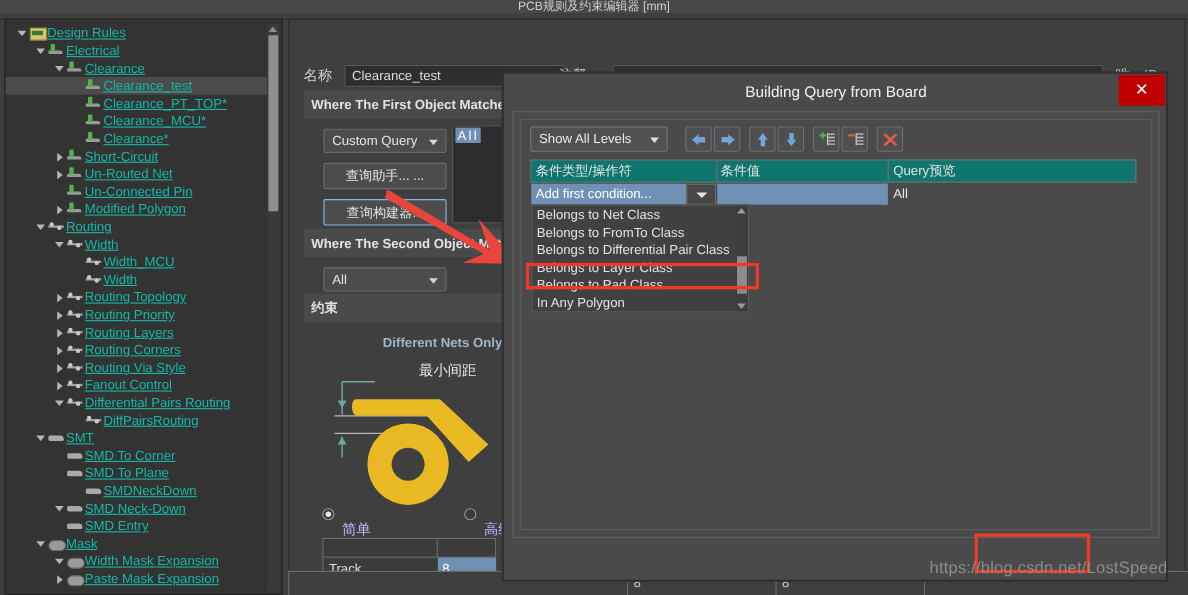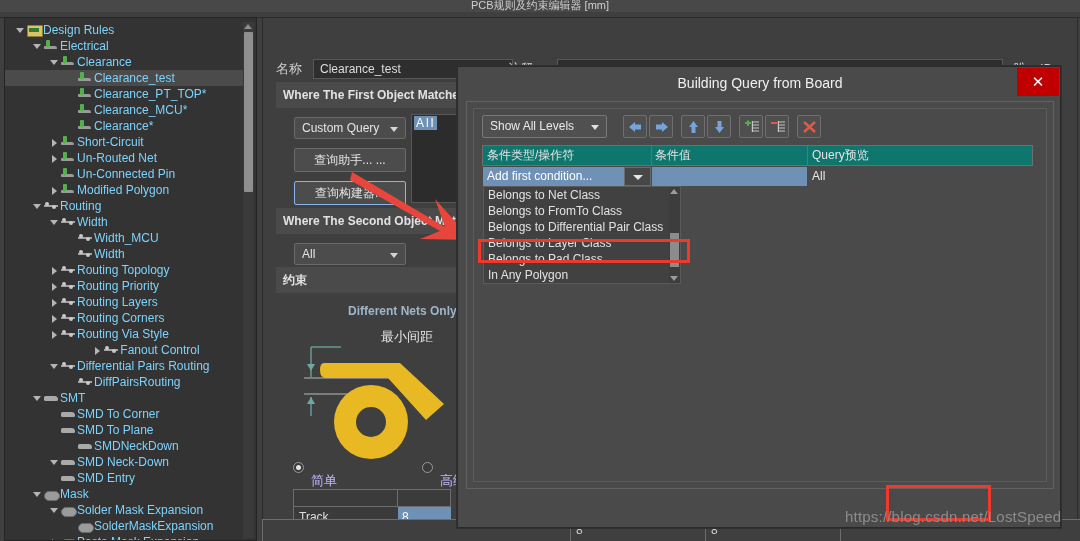--- a/index.html
+++ b/index.html
@@ -33,22 +33,23 @@
   .tree-panel {
     position: absolute; left: 4px; top: 17px; width: 253px; height: 524px;
     background: #333333; border: 1px solid #242424;
     overflow: hidden;
   }
   .tree-inner {
     position: absolute; left: 0; top: 4px; width: 238px;
   }
   .tnode {
     position: relative; height: 16px; line-height: 16px;
-    white-space: nowrap; font-size: 12px; color: #7dd3fc;
+    white-space: nowrap; font-size: 12px; color: #14b8a6;
     padding-left: 0;
+    text-decoration: underline;
   }
   .tnode.sel {
     background: #4b4b4b;
   }
   .tnode .tw {
     display: inline-block; width: 11px; height: 16px; vertical-align: top;
     position: relative;
   }
   .tw.closed::before {
     content: ""; position: absolute; left: 3px; top: 5px;
@@ -369,32 +370,31 @@
         <div class="tnode" style="padding-left: 44px;"><span class="tw closed"></span><span class="ti ic-elec"></span><span class="tl">Modified Polygon</span></div>
         <div class="tnode" style="padding-left: 27px;"><span class="tw open"></span><span class="ti ic-route"></span><span class="tl">Routing</span></div>
         <div class="tnode" style="padding-left: 44px;"><span class="tw open"></span><span class="ti ic-route"></span><span class="tl">Width</span></div>
         <div class="tnode" style="padding-left: 61px;"><span class="tw "></span><span class="ti ic-route"></span><span class="tl">Width_MCU</span></div>
         <div class="tnode" style="padding-left: 61px;"><span class="tw "></span><span class="ti ic-route"></span><span class="tl">Width</span></div>
         <div class="tnode" style="padding-left: 44px;"><span class="tw closed"></span><span class="ti ic-route"></span><span class="tl">Routing Topology</span></div>
         <div class="tnode" style="padding-left: 44px;"><span class="tw closed"></span><span class="ti ic-route"></span><span class="tl">Routing Priority</span></div>
         <div class="tnode" style="padding-left: 44px;"><span class="tw closed"></span><span class="ti ic-route"></span><span class="tl">Routing Layers</span></div>
         <div class="tnode" style="padding-left: 44px;"><span class="tw closed"></span><span class="ti ic-route"></span><span class="tl">Routing Corners</span></div>
         <div class="tnode" style="padding-left: 44px;"><span class="tw closed"></span><span class="ti ic-route"></span><span class="tl">Routing Via Style</span></div>
-        <div class="tnode" style="padding-left: 44px; text-align: center;"><span class="tw closed"></span><span class="ti ic-route"></span><span class="tl">Fanout Control</span></div>
+        <div class="tnode" style="padding-left: 44px;"><span class="tw closed"></span><span class="ti ic-route"></span><span class="tl">Fanout Control</span></div>
         <div class="tnode" style="padding-left: 44px;"><span class="tw open"></span><span class="ti ic-route"></span><span class="tl">Differential Pairs Routing</span></div>
         <div class="tnode" style="padding-left: 61px;"><span class="tw "></span><span class="ti ic-route"></span><span class="tl">DiffPairsRouting</span></div>
         <div class="tnode" style="padding-left: 27px;"><span class="tw open"></span><span class="ti ic-smt"></span><span class="tl">SMT</span></div>
         <div class="tnode" style="padding-left: 44px;"><span class="tw "></span><span class="ti ic-smt"></span><span class="tl">SMD To Corner</span></div>
         <div class="tnode" style="padding-left: 44px;"><span class="tw "></span><span class="ti ic-smt"></span><span class="tl">SMD To Plane</span></div>
         <div class="tnode" style="padding-left: 61px;"><span class="tw "></span><span class="ti ic-smt"></span><span class="tl">SMDNeckDown</span></div>
         <div class="tnode" style="padding-left: 44px;"><span class="tw open"></span><span class="ti ic-smt"></span><span class="tl">SMD Neck-Down</span></div>
         <div class="tnode" style="padding-left: 44px;"><span class="tw "></span><span class="ti ic-smt"></span><span class="tl">SMD Entry</span></div>
         <div class="tnode" style="padding-left: 27px;"><span class="tw open"></span><span class="ti ic-mask"></span><span class="tl">Mask</span></div>
-        <div class="tnode" style="padding-left: 44px;"><span class="tw open"></span><span class="ti ic-mask"></span><span class="tl">Solder Mask Expansion</span></div>
-        <div class="tnode" style="padding-left: 61px;"><span class="tw "></span><span class="ti ic-mask"></span><span class="tl">SolderMaskExpansion</span></div>
+        <div class="tnode" style="padding-left: 44px;"><span class="tw open"></span><span class="ti ic-mask"></span><span class="tl">Width Mask Expansion</span></div>
         <div class="tnode" style="padding-left: 44px;"><span class="tw closed"></span><span class="ti ic-mask"></span><span class="tl">Paste Mask Expansion</span></div>
       </div>
     <div class="tree-scroll">
       <div class="up"></div>
       <div class="thumb"></div>
     </div>
   </div>
 
   <div class="rule-panel">
 

